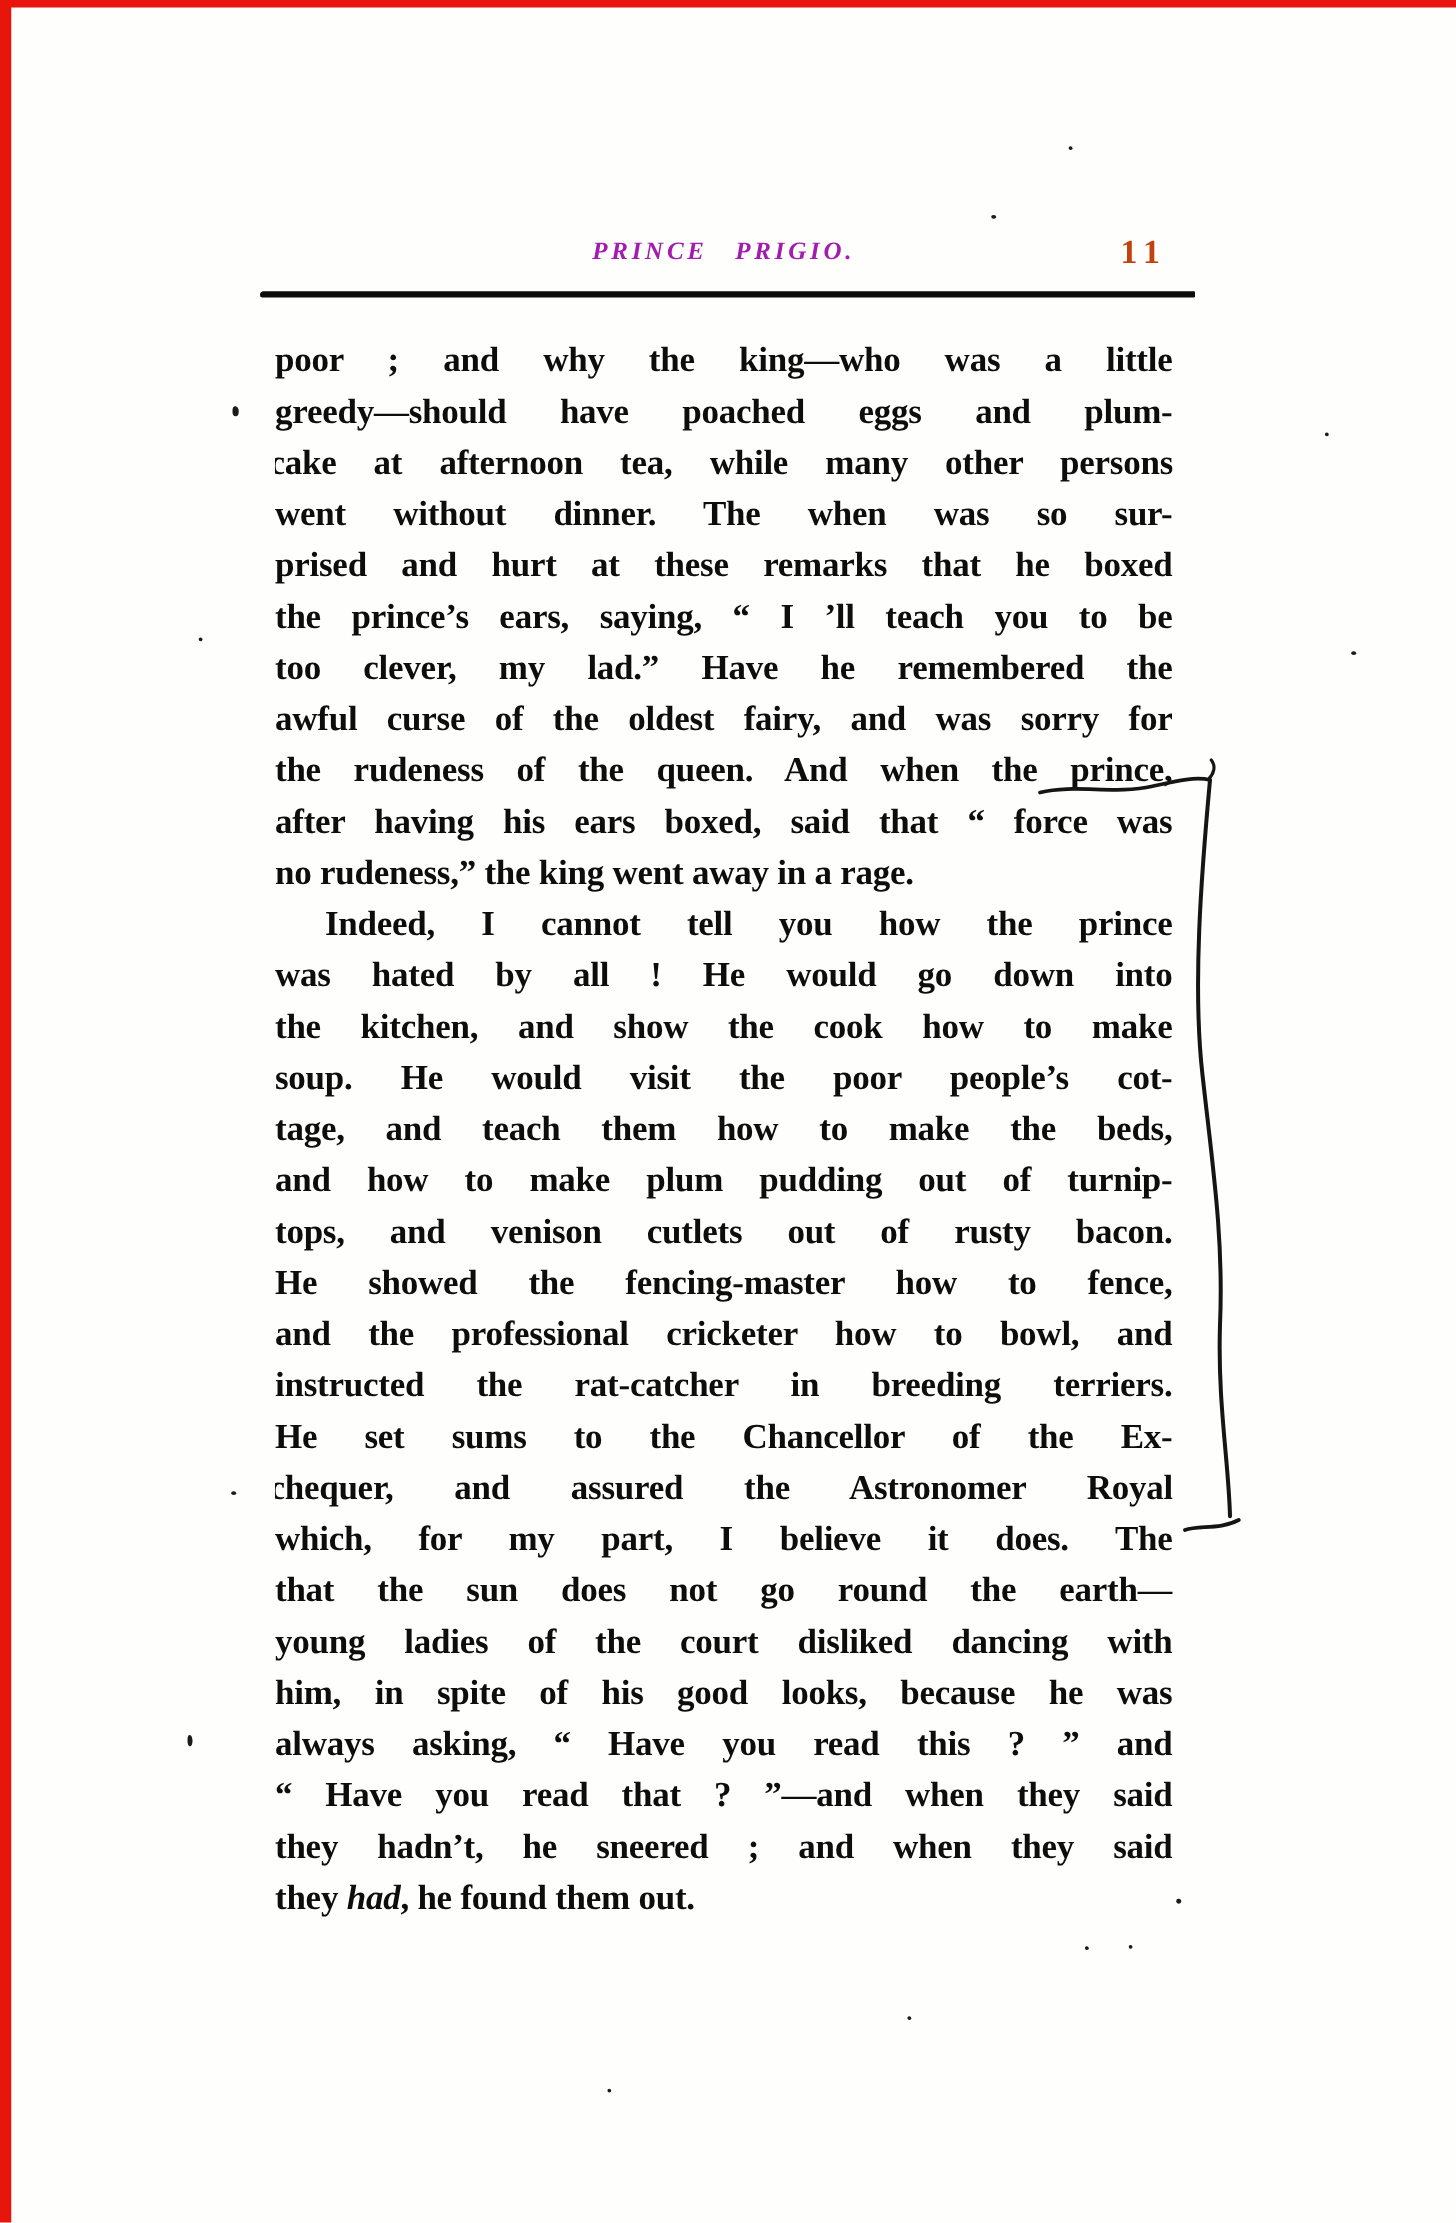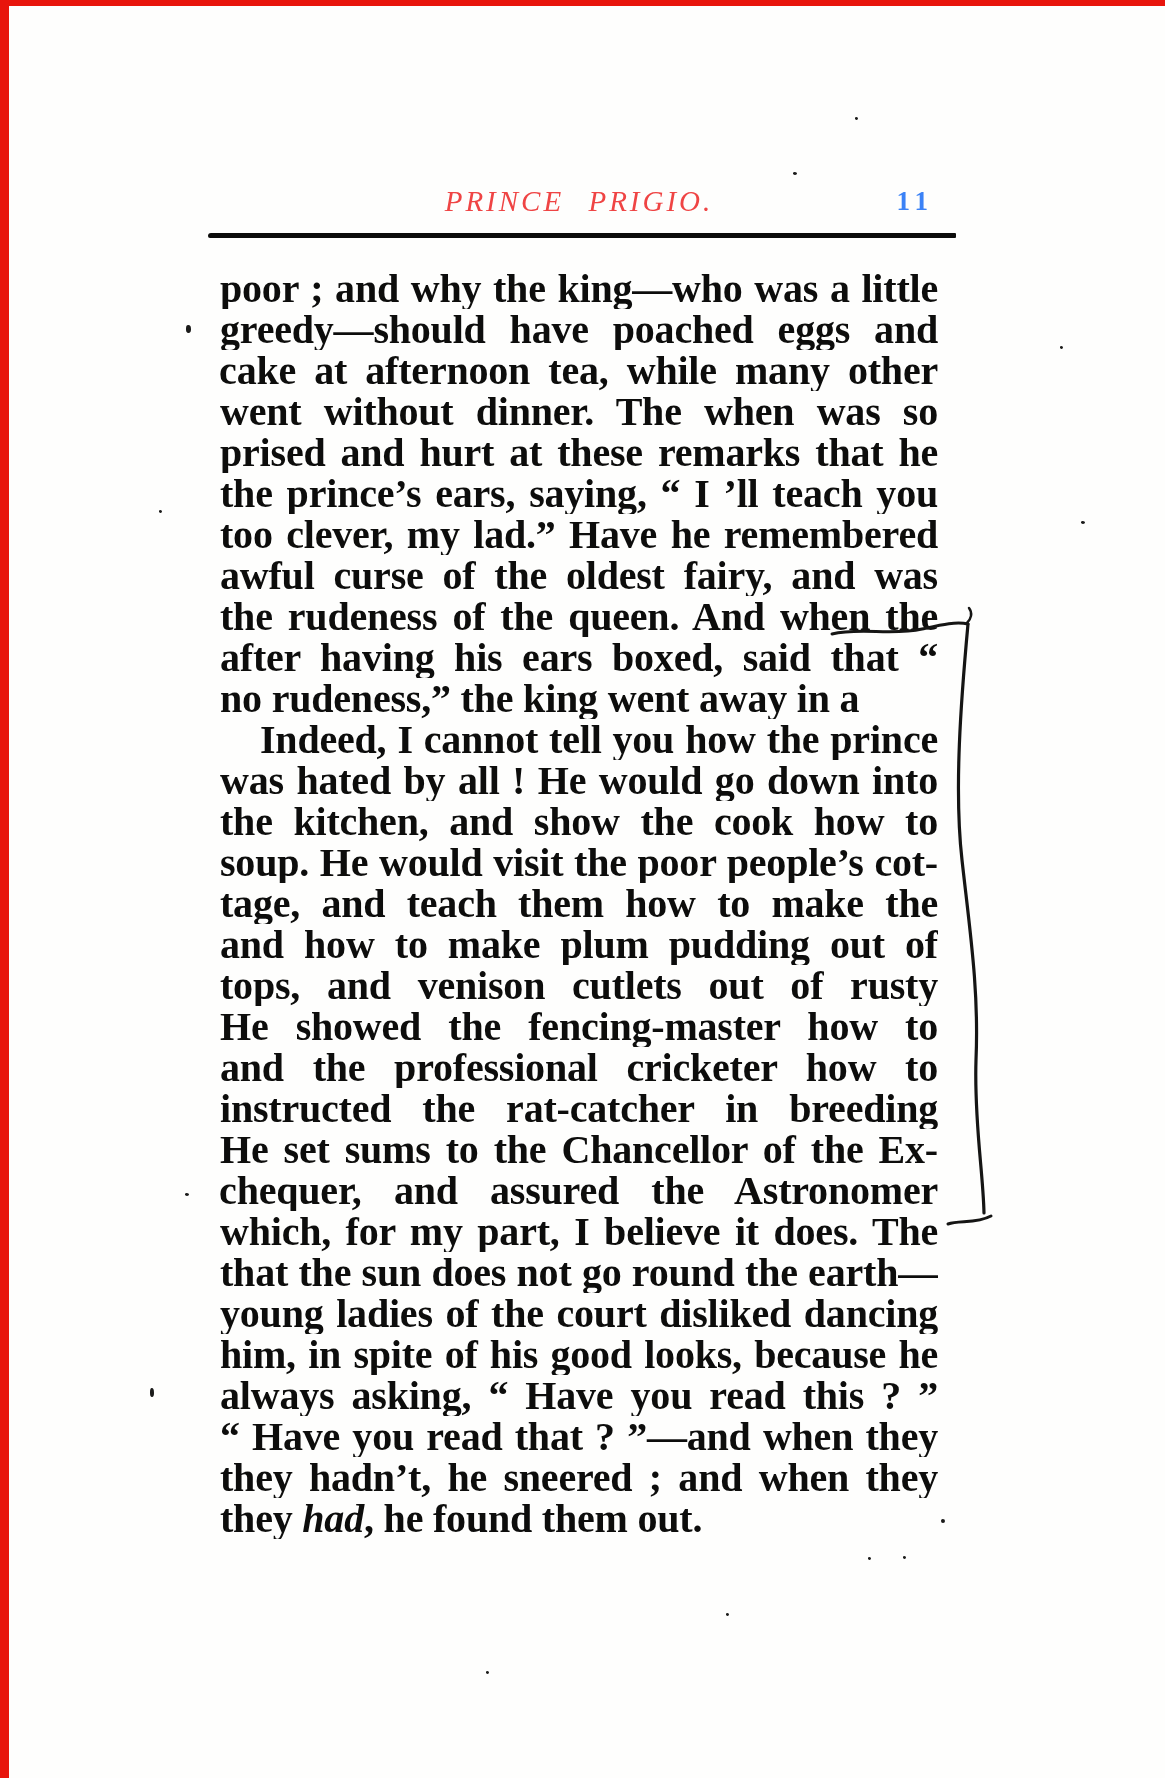--- a/index.html
+++ b/index.html
@@ -9,32 +9,32 @@
     font-family:"Liberation Serif", serif;
   }
   .page{position:absolute;inset:0;}
   
   .edge-left{position:absolute;left:0;top:0;width:9px;height:1778px;background:#e8150c;}
   .edge-top{position:absolute;left:0;top:0;width:1165px;height:6px;background:#e8150c;}
   
   .header-row{position:absolute;left:220px;top:184px;width:718px;height:36px;}
   .header-title{
     position:absolute;left:0;right:0;text-align:center;
-    font-style:italic;font-weight:400;font-size:29px;line-height:34px;
-    letter-spacing:3px;word-spacing:14px;color:#ef4444;
+    font-style:italic;font-weight:700;font-size:20px;line-height:34px;
+    letter-spacing:3px;word-spacing:14px;color:#a21caf;
   }
   .header-page-number{
     position:absolute;right:4px;top:1px;
-    font-weight:700;font-size:27px;line-height:32px;letter-spacing:6px;color:#3b82f6;
+    font-weight:700;font-size:27px;line-height:32px;letter-spacing:6px;color:#c2410c;
   }
   .header-rule{position:absolute;left:208px;top:233px;width:748px;height:5px;background:#0c0c0b;border-radius:3px 1px 1px 2px;}
   
   .body-text{
     position:absolute;left:220px;top:268px;width:718px;color:#0d0d0c;
-    font-weight:700;font-size:40px;letter-spacing:-0.2px;
+    font-weight:700;font-size:28px;letter-spacing:-0.2px;
   }
   .line{
     height:41px;line-height:41px;overflow:hidden;
     text-align:justify;text-align-last:justify;white-space:normal;
   }
   .line.last{text-align:left;text-align-last:left;}
   .line.indent{text-indent:40px;}
   .line.hang{text-indent:-14px;}
   
   .pen-svg{position:absolute;left:0;top:0;pointer-events:none;}

